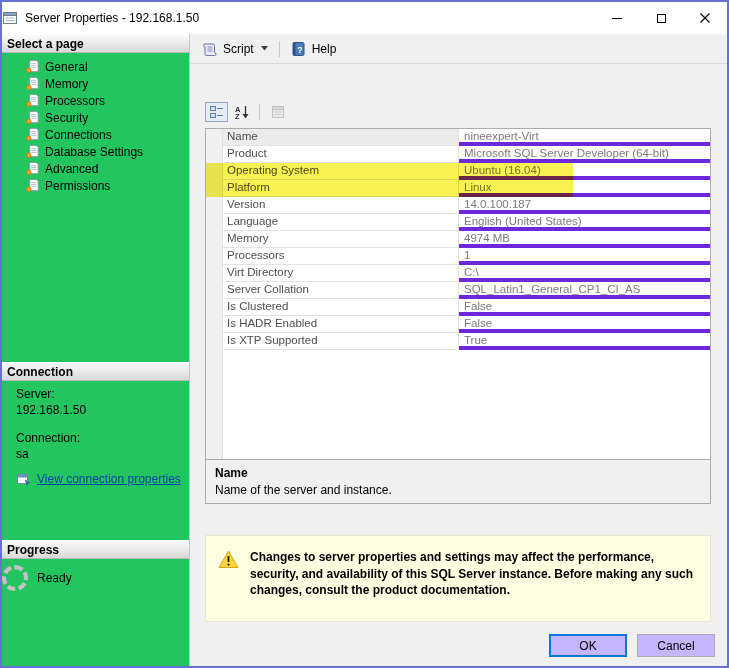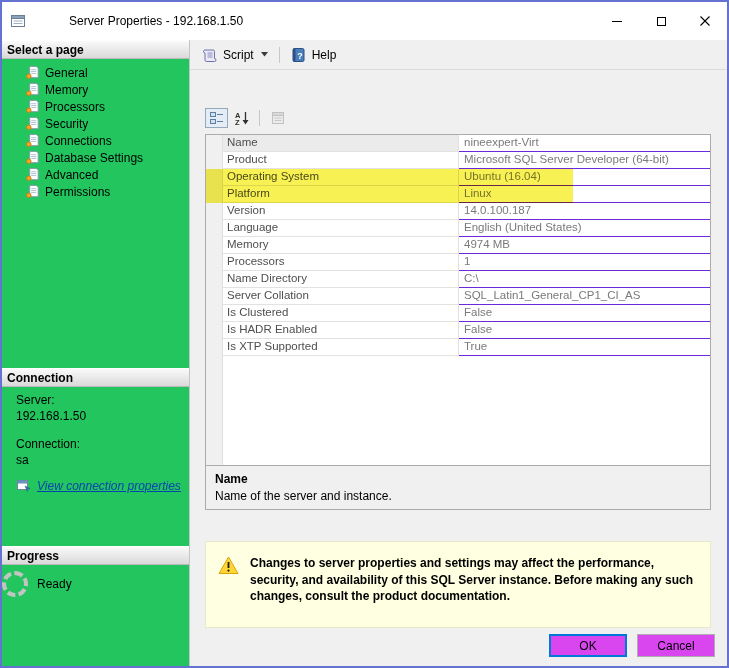--- a/index.html
+++ b/index.html
@@ -3,21 +3,21 @@
 <meta charset="utf-8">
 <style>
   * { box-sizing: border-box; margin: 0; padding: 0; }
   html,body { background:#ffffff; }
   body { font-family: "Liberation Sans", sans-serif; font-size: 12px; color:#000; }
 
   .window { width:729px; height:668px; border:2px solid #6672d2; background:#f0f0f0;
             display:flex; flex-direction:column; position:relative; overflow:hidden; }
 
   
-  .titlebar { height:38px; background:#fff; display:flex; align-items:center; padding-left:8px; flex:0 0 auto;gap:36px; }
+  .titlebar { height:32px; background:#fff; display:flex; align-items:center; flex:0 0 auto; }
   .title-icon { width:16px; height:16px; margin-right:7px; flex:0 0 auto; }
   .title-text { font-size:12px; white-space:nowrap; }
   .win-controls { margin-left:auto; display:flex; height:100%; }
   .win-btn { width:44px; height:100%; display:flex; align-items:center; justify-content:center; cursor:pointer; }
   .min-glyph { width:10px; height:1px; background:#000; display:block; }
   .max-glyph { width:9px; height:9px; border:1px solid #000; display:block; }
 
   
   .wbody { flex:1; display:flex; min-height:0; }
 
@@ -29,21 +29,21 @@
                   border-top:1px solid #ffffff; border-bottom:1px solid #b9b9b9; }
   .hdr-connection { margin-top:168px; }
   .hdr-progress { margin-top:53px; }
   .page-list { list-style:none; padding:5px 0 0 3px;margin-left:16px; }
   .page-item { display:flex; align-items:center; height:17px; padding-left:4px; cursor:pointer; white-space:nowrap; }
   .page-icon { width:16px; height:15px; margin-right:4px; flex:0 0 auto; }
   .conn-block { padding:6px 6px 0 14px; }
   .conn-label { color:#000; }
   .conn-label + .conn-value { margin-top:2px; }
   .conn-value + .conn-label { margin-top:14px; }
-  .view-link-row { margin-top:10px; display:flex; align-items:flex-end; gap:5px;font-style:italic; }
+  .view-link-row { margin-top:10px; display:flex; align-items:center; gap:5px; }
   .view-link { color:#0645ad; text-decoration:underline; cursor:pointer; white-space:nowrap; }
   .progress-block { margin-top:6px; display:flex; align-items:center; gap:9px; padding-left:0; }
   .ready-ring { width:26px; height:26px; border:4px dashed #c4c4c4; border-radius:50%; flex:0 0 auto; }
 
   
   .main { flex:1; display:flex; flex-direction:column; min-width:0; background:#f0f0f0; }
   .toolbar { flex:0 0 auto; height:30px; display:flex; align-items:center; padding:0 5px;
              border-bottom:1px solid #dcdcdc; }
   .tb-btn { display:flex; align-items:center; gap:5px; padding:3px 6px; cursor:pointer; border:1px solid transparent; }
   .dd-arrow { margin-left:2px; display:flex; align-items:center; }
@@ -60,39 +60,39 @@
 
   
   .pg-wrap { border:1px solid #ababab; width:506px; flex:0 0 auto; }
   .prop-grid { position:relative; height:330px; background:#fff; overflow:hidden; font-size:11.5px; }
   .prop-grid::before { content:''; position:absolute; left:0; top:0; bottom:0; width:16px;
                        background:#f0f0f0; border-right:1px solid #e0e0e0; }
   .pg-row { display:flex; height:17px; margin-left:17px; position:relative; cursor:default; }
   .pg-name { width:236px; flex:0 0 auto; border-right:1px solid #e2e2e2; border-bottom:1px solid #e2e2e2;
              padding:1px 4px 0 4px; color:#4e4e4e; white-space:nowrap; overflow:hidden;
              position:relative; z-index:1; }
-  .pg-value { flex:1; border-bottom:1px solid #6d28d9; padding:1px 5px 4px 5px; color:#7a7a7a;
+  .pg-value { flex:1; border-bottom:4px solid #6d28d9; padding:1px 5px 4px 5px; color:#7a7a7a;
               white-space:nowrap; overflow:hidden; position:relative; z-index:1; }
   .pg-row.sel .pg-name { background:#ebebeb; }
   .pg-row.hl::before { content:''; position:absolute; left:-17px; top:0; bottom:0; width:367px;
                        background:#f6ef35; opacity:.85; z-index:2; mix-blend-mode:multiply;
                        pointer-events:none; }
   .pg-desc { background:#f0f0f0; border-top:1px solid #ababab; padding:6px 9px; height:44px; }
   .pg-desc-title { font-weight:bold; }
   .pg-desc-text { margin-top:3px; }
 
   
   .warning-box { margin-top:31px; width:506px; background:#ffffe1; border:1px solid #e8e8c8;
                  display:flex; gap:11px; padding:13px 10px 10px 12px; min-height:87px; flex:0 0 auto; }
   .warn-icon { flex:0 0 auto; margin-top:1px; }
   .warn-text { max-width:448px; line-height:1.38;font-weight:bold; }
 
   
   .footer { flex:0 0 auto; display:flex; justify-content:flex-end; gap:10px; padding:0 12px 9px 0; }
-  .btn { width:78px; height:23px; background:#d946ef; border:1px solid #adadad;
+  .btn { width:78px; height:23px; background:#c4b5fd; border:1px solid #adadad;
          font-family:"Liberation Sans", sans-serif; font-size:12px; cursor:pointer; }
   .btn.ok { border:2px solid #0078d7; }
 </style>
 </head>
 <body>
 
 <div class="window">
 
   <div class="titlebar">
     <svg class="title-icon" viewBox="0 0 16 16">
@@ -331,21 +331,21 @@
                 <div class="pg-name">Memory</div>
                 <div class="pg-value">4974 MB</div>
               </div>
 
               <div class="pg-row">
                 <div class="pg-name">Processors</div>
                 <div class="pg-value">1</div>
               </div>
 
               <div class="pg-row">
-                <div class="pg-name">Name Directory</div>
+                <div class="pg-name">Virt Directory</div>
                 <div class="pg-value">C:\</div>
               </div>
 
               <div class="pg-row">
                 <div class="pg-name">Server Collation</div>
                 <div class="pg-value">SQL_Latin1_General_CP1_CI_AS</div>
               </div>
 
               <div class="pg-row">
                 <div class="pg-name">Is Clustered</div>

